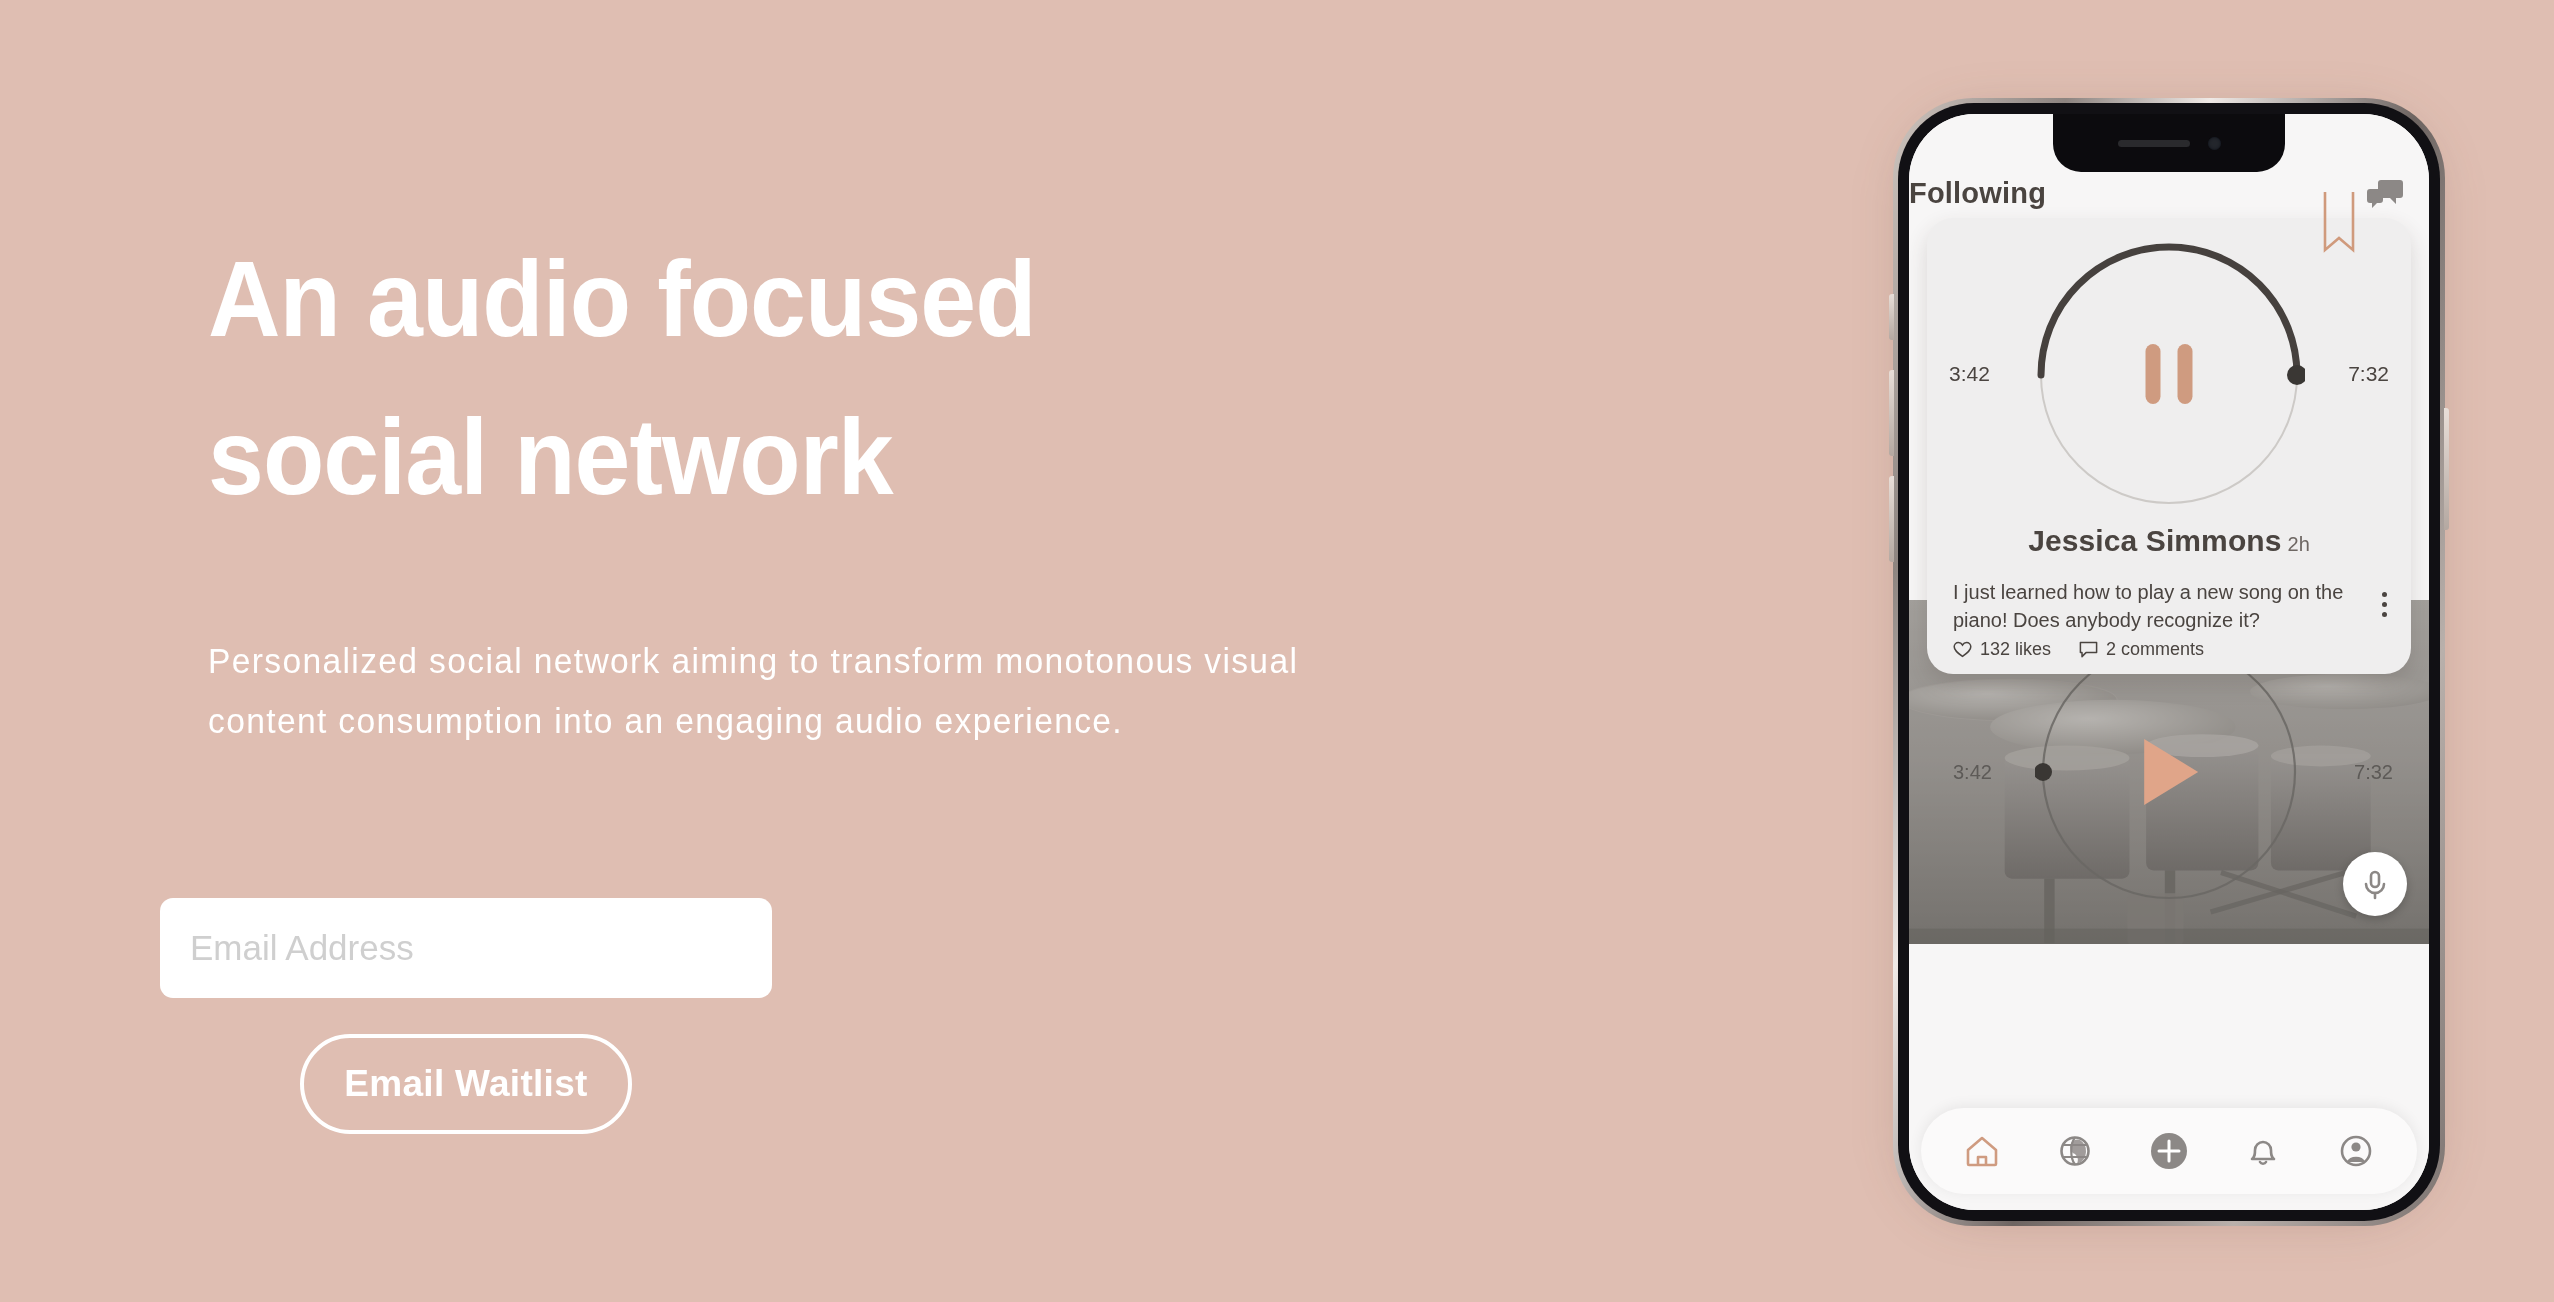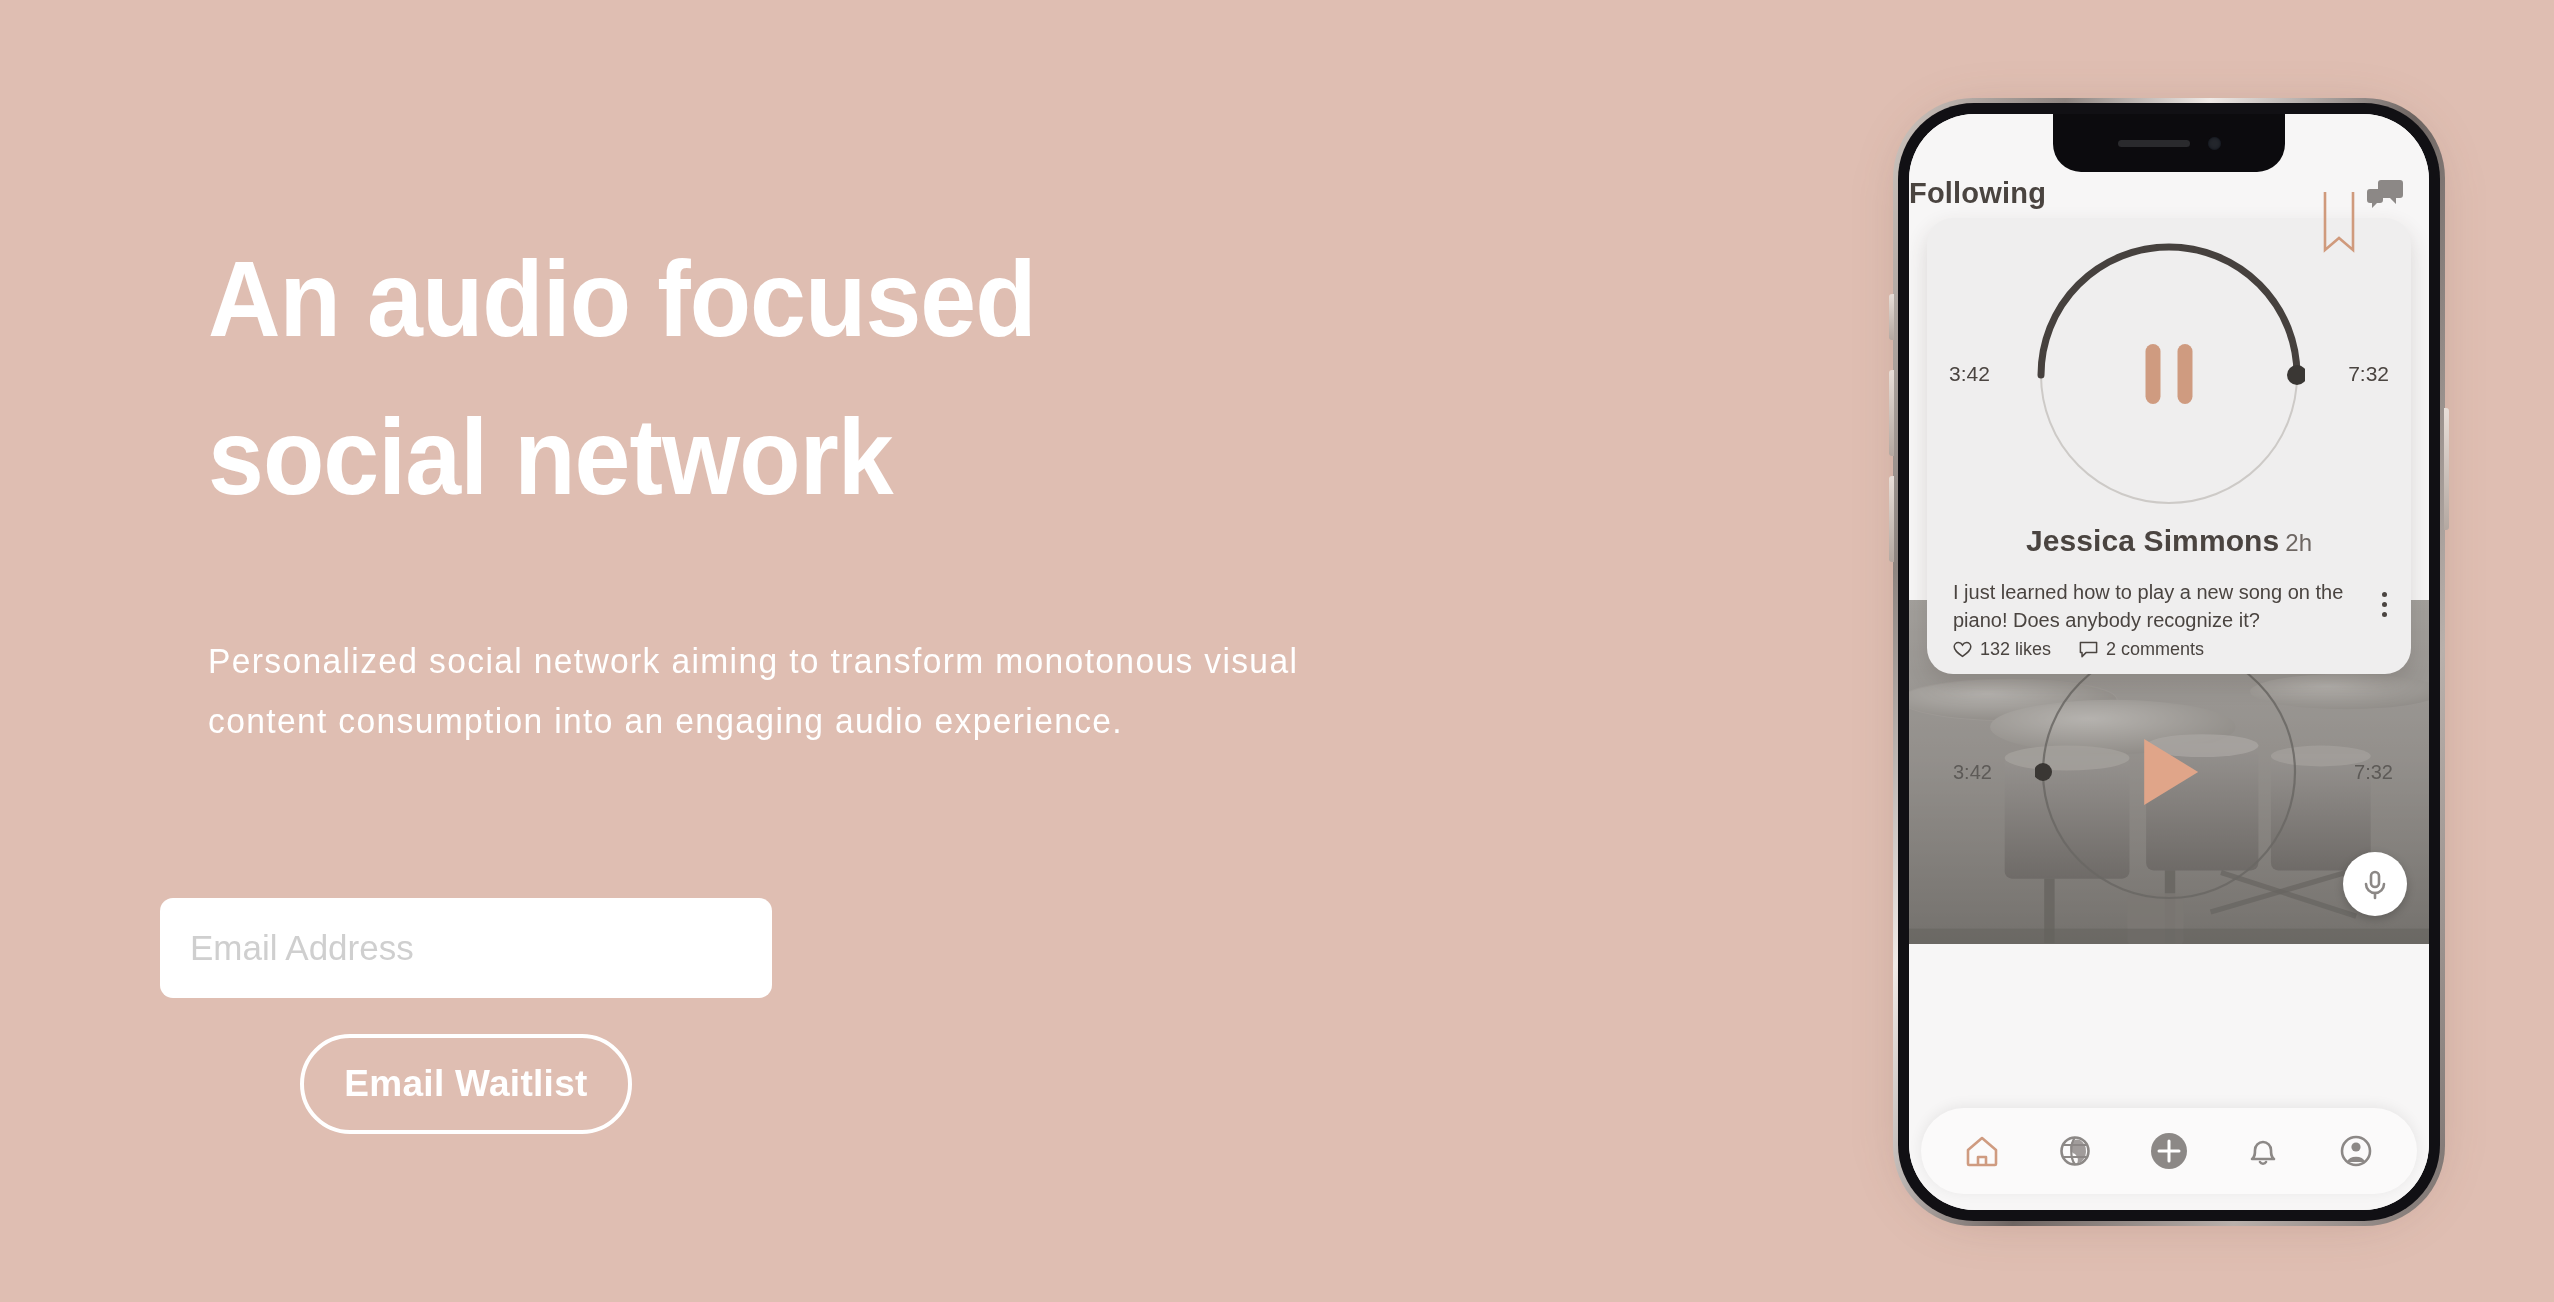--- a/index.html
+++ b/index.html
@@ -159,21 +159,21 @@
   .time-left { left:22px; }
   .time-right { right:22px; }
 
   .author { text-align:center; margin-top:-6px; }
   .author-name {
     font-family:"Liberation Sans","Liberation Sans Narrow", sans-serif;
     font-weight:700; font-size:30px; color:#4a4440; letter-spacing:0.1px;
   }
   .author-time {
     font-family:"Liberation Sans Narrow","Liberation Sans", sans-serif;
-    font-size:24px; color:#6e6763; margin-left:6px;
+    font-size:20px; color:#6e6763; margin-left:6px;
   }
 
   .post-body { position:relative; padding:20px 54px 0 26px; }
   .post-text {
     font-family:"Liberation Sans Narrow","Liberation Sans", sans-serif;
     font-size:20px; line-height:1.42; color:#4a4440;
   }
   .post-stats { display:flex; align-items:center; gap:28px; margin-top:4px; }
   .stat { display:flex; align-items:center; gap:8px; }
   .stat-label {

